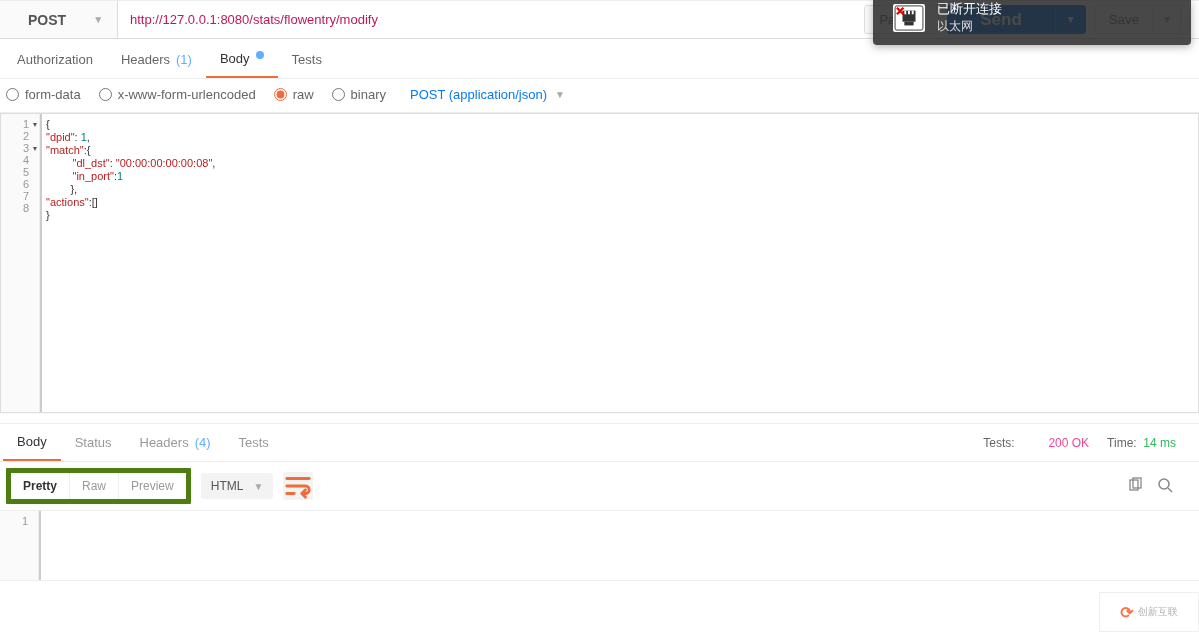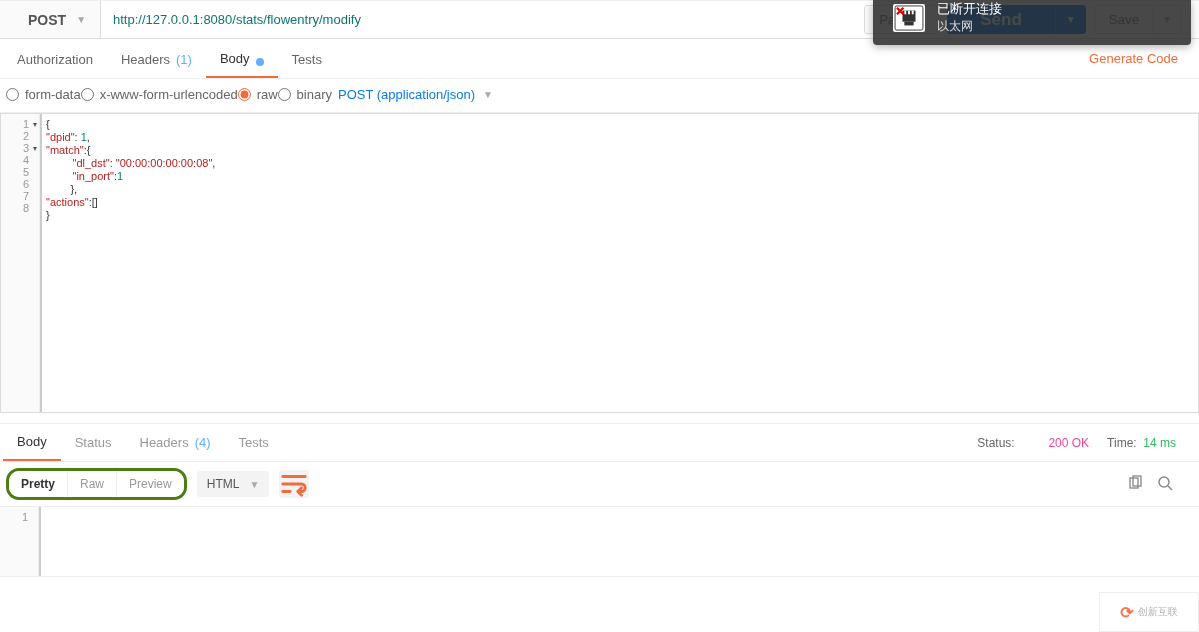--- a/index.html
+++ b/index.html
@@ -1,45 +1,45 @@
 <!DOCTYPE html>
 <html><head>
 <meta charset="utf-8">
 <style>
 * { margin: 0; padding: 0; box-sizing: border-box; font-family: -apple-system, BlinkMacSystemFont, "Segoe UI", Helvetica, Arial, sans-serif; }
 body { background: #fff; color: #333; font-size: 13px; }
 
 
 .request-bar { display: flex; align-items: stretch; height: 39px; border-top: 1px solid #eee; border-bottom: 1px solid #ddd; }
-.method-select { display: flex; align-items: center; padding: 0 14px 0 28px; background: #fafafa; border-right: 1px solid #ddd; gap: 10px; font-weight: 700; font-size: 14px; color: #555; }
+.method-select { display: flex; align-items: center; padding: 0 14px 0 28px; background: #fafafa; border-right: 1px solid #ddd; gap: 27px; font-weight: 700; font-size: 14px; color: #555; }
 .method-select .chev { color: #aaa; font-size: 10px; }
-.url-input { flex: 1; border: none; padding: 0 12px; font-size: 13px; color: #0f766e; outline: none; }
+.url-input { flex: 1; border: none; padding: 0 12px; font-size: 13px; color: #be185d; outline: none; }
 .btn-params { background: #fafafa; border: 1px solid #ddd; border-radius: 3px; margin: 4px 8px; padding: 0 14px; color: #777; font-size: 13px; }
 .btn-send { background: #097bed; color: #fff; border: none; border-radius: 3px 0 0 3px; margin: 4px 0; padding: 0 33px; font-weight: 600; font-size: 17px; }
 .btn-send-chev { background: #097bed; color: #fff; border: none; border-left: 1px solid rgba(255,255,255,.2); border-radius: 0 3px 3px 0; margin: 4px 8px 4px 0; padding: 0 10px; font-size: 10px; }
 .btn-save { background: #fafafa; border: 1px solid #ddd; border-radius: 3px 0 0 3px; margin: 4px 0; padding: 0 14px; color: #777; }
 .btn-save-chev { background: #fafafa; border: 1px solid #ddd; border-left: none; border-radius: 0 3px 3px 0; margin: 4px 18px 4px 0; padding: 0 8px; color: #aaa; font-size: 10px; }
 
 
 .notif { position: absolute; top: 0; right: 8px; width: 318px; background: rgba(40,40,40,.85); border-radius: 0 0 4px 4px; padding: 0 14px 10px 20px; display: flex; align-items: center; gap: 12px; color: #fff; box-shadow: 0 2px 8px rgba(0,0,0,.3); }
 .notif-icon { width: 32px; height: 28px; background: #fff; border-radius: 2px; position: relative; display: flex; align-items: center; justify-content: center; }
 .notif-icon svg { width: 30px; height: 26px; }
 .notif-text .ttl { font-size: 13px; font-weight: 400; }
 .notif-text .sub { font-size: 12px; color: #ddd; }
 
 
 .req-tabs { display: flex; align-items: center; border-bottom: 1px solid #eee; padding: 0 3px; position: relative; }
-.req-tab { padding: 12px 14px 10px; color: #666; cursor: pointer; font-size: 13px; display: flex; align-items: flex-end; gap: 6px; }
+.req-tab { padding: 12px 14px 10px; color: #666; cursor: pointer; font-size: 13px; display: flex; align-items: flex-start; gap: 6px; }
 .req-tab .cnt { color: #61affe; }
 .req-tab.active { color: #333; border-bottom: 2px solid #f26b3a; }
 .req-tab .dot { width: 8px; height: 8px; border-radius: 50%; background: #61affe; display: inline-block; }
 .gen-code { margin-left: auto; padding: 12px 18px; color: #f26b3a; cursor: pointer; }
 
 
-.body-type-row { display: flex; align-items: flex-start; padding: 8px 6px 10px; border-bottom: 1px solid #eee; }
+.body-type-row { display: flex; align-items: flex-start; gap: 18px; padding: 8px 6px 10px; border-bottom: 1px solid #eee; }
 .radio-opt { display: flex; align-items: center; gap: 6px; color: #666; }
 .radio-opt input[type=radio] { accent-color: #f26b3a; }
 .content-type { color: #097bed; margin-left: 6px; display: flex; align-items: center; gap: 8px; }
 .content-type .chev { color: #aaa; font-size: 10px; }
 
 
 .editor { display: flex; border: 1px solid #ddd; margin: 0; height: 300px; }
 .gutter { width: 39px; background: #fafafa; border-right: 1px solid #eee; font-family: Consolas, Menlo, monospace; font-size: 11px; color: #999; text-align: right; padding: 4px 10px 0 0; line-height: 12px; }
 .gutter .ln { height: 12px; position: relative; }
 .gutter .fold { position: absolute; right: -8px; top: 1px; font-size: 8px; color: #555; }
@@ -56,21 +56,21 @@
 .resp-tabs { display: flex; align-items: center; border-bottom: 1px solid #eee; padding: 0 3px; }
 .resp-tab { padding: 10px 14px; color: #999; cursor: pointer; display: flex; gap: 6px; align-items: center; }
 .resp-tab .cnt { color: #61affe; }
 .resp-tab.active { color: #333; border-bottom: 2px solid #f26b3a; }
 .status-block { margin-left: auto; display: flex; gap: 18px; padding-right: 20px; font-size: 12px; color: #666; }
 .status-block .ok { color: #ec4899; margin-left: 27px; }
 .status-block .tm { color: #2eb85c; }
 
 
 .resp-ctrl { display: flex; align-items: center; padding: 6px 6px; gap: 0; border-bottom: 1px solid #eee; }
-.pill-group { display: flex; border: 3px solid #4d7c0f; border-radius: 13px; overflow: hidden; }
+.pill-group { display: flex; border: 5px solid #4d7c0f; border-radius: 1px; overflow: hidden; }
 .pill { padding: 6px 12px; background: #fff; color: #999; cursor: pointer; font-size: 12px; border-right: 1px solid #eee; }
 .pill.active { background: #fff; color: #333; font-weight: 600; }
 .pill:last-child { border-right: none; }
 .fmt-select { margin-left: 10px; display: flex; align-items: center; gap: 10px; background: #f3f3f3; border-radius: 3px; padding: 6px 10px; color: #555; font-size: 12px; }
 .fmt-select .chev { color: #aaa; font-size: 10px; }
 .wrap-toggle { margin-left: 10px; width: 30px; height: 28px; background: #f3f3f3; border-radius: 3px; display: flex; align-items: center; justify-content: center; color: #f26b3a; }
 .resp-icons { margin-left: auto; display: flex; gap: 14px; padding-right: 20px; color: #888; }
 .resp-icons svg { width: 16px; height: 16px; }
 
 
@@ -124,21 +124,20 @@
     <span>Headers</span>
     <span class="cnt">(1)</span>
   </div>
   <div class="req-tab active">
     <span>Body</span>
     <span class="dot"></span>
   </div>
   <div class="req-tab">
       <span>Tests</span>
     </div>
-  <div class="gen-code">Generate Code</div>
 </div>
 
 <div class="body-type-row">
   <label class="radio-opt">
     <input type="radio" name="bt" style=""> 
       <span>form-data</span>
   </label>
   <label class="radio-opt">
     <input type="radio" name="bt" style=""> 
       <span>x-www-form-urlencoded</span>
@@ -188,21 +187,21 @@
       <span>Status</span>
     </div>
   <div class="resp-tab">
     <span>Headers</span>
     <span class="cnt">(4)</span>
   </div>
   <div class="resp-tab">
       <span>Tests</span>
     </div>
   <div class="status-block">
-    <span><span>Status:</span>&nbsp;&nbsp;<span class="ok">200 OK</span></span>
+    <span><span>Tests:</span>&nbsp;&nbsp;<span class="ok">200 OK</span></span>
     <span><span>Time:</span>&nbsp;&nbsp;<span class="tm">14 ms</span></span>
   </div>
 </div>
 
 <div class="resp-ctrl">
   <div class="pill-group">
     <div class="pill active">Pretty</div>
     <div class="pill">Raw</div>
     <div class="pill">Preview</div>
   </div>

